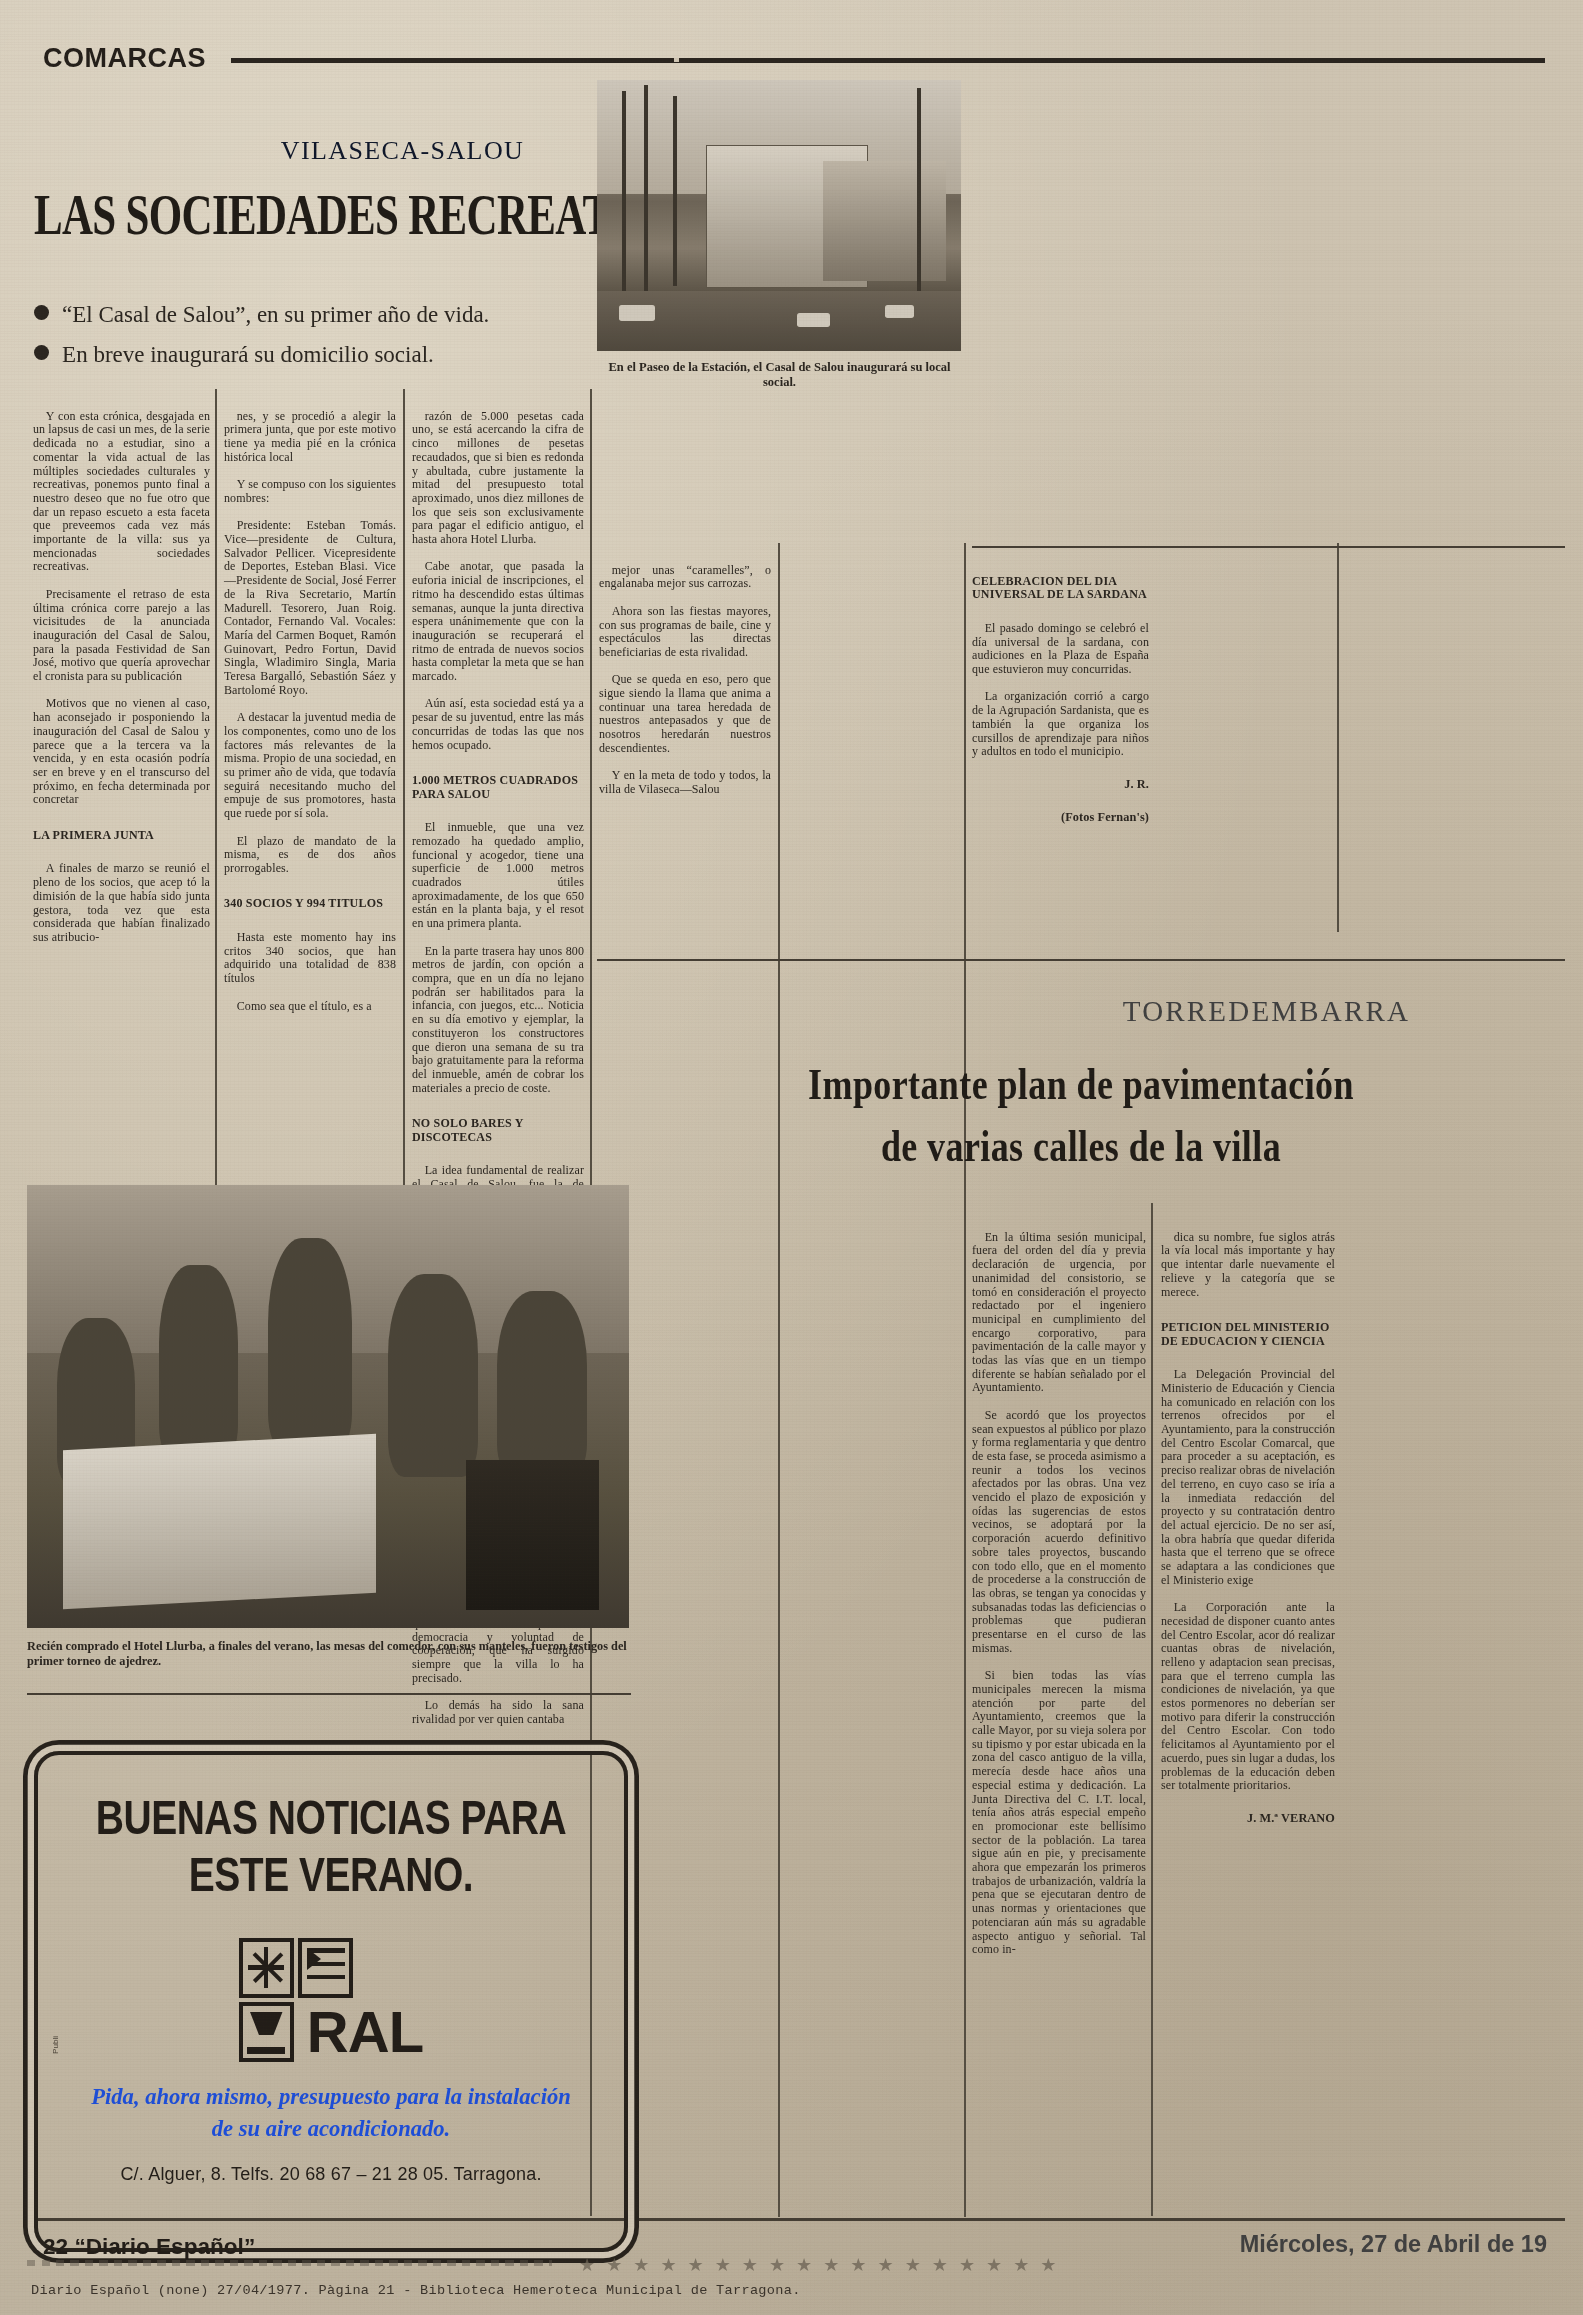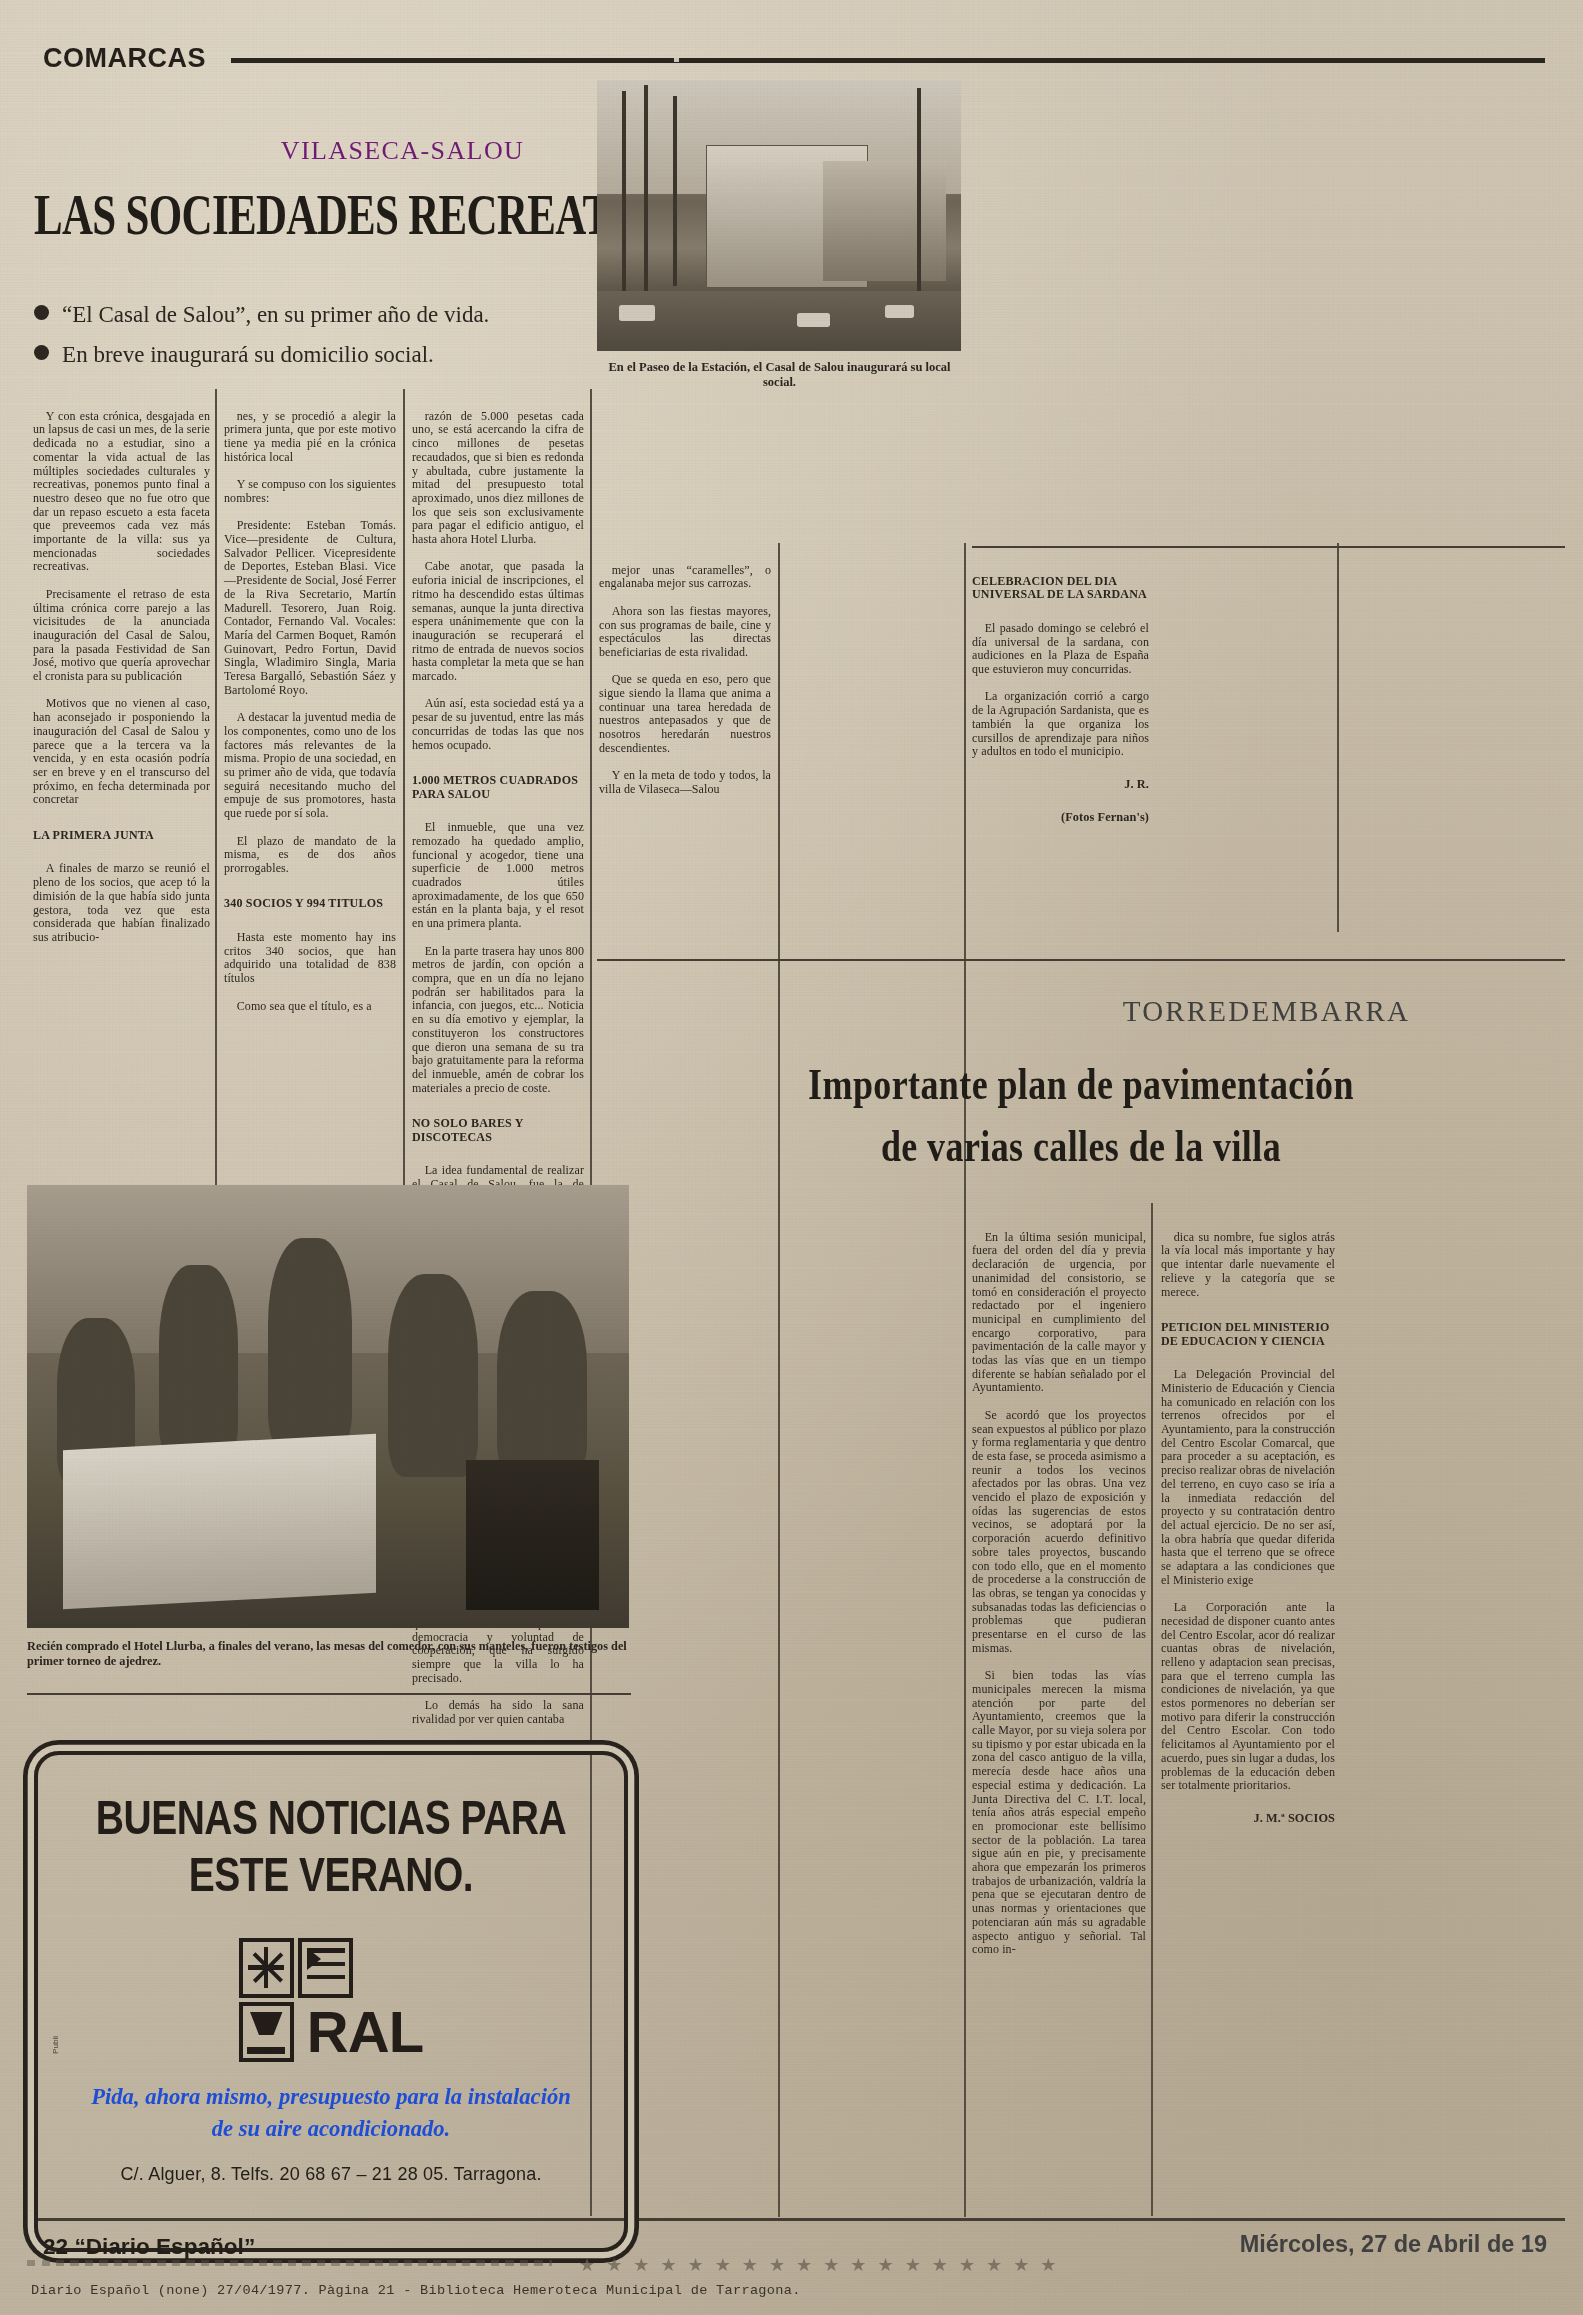--- a/index.html
+++ b/index.html
@@ -50,21 +50,21 @@
   #comarcas-rule{
     position:absolute;left:188px;top:14.5px;right:0;height:5.4px;background:#2a251f;
   }
   #comarcas-rule:after{
     content:"";position:absolute;left:443px;top:0.9px;width:4.5px;height:3.6px;background:#cfc5b3;
   }
 
   
   #kicker{
     position:absolute;left:208px;top:136px;width:389px;text-align:center;
-    font-size:26px;letter-spacing:1.4px;color:#701a75;
+    font-size:26px;letter-spacing:1.4px;color:#0f172a;
   }
   #main-headline{
     position:absolute;left:34px;top:185px;width:570px;
     font-family:"Liberation Serif", serif;
     font-weight:bold;font-size:43px;line-height:45px;
     letter-spacing:-0.7px;
     transform:scaleY(1.32);transform-origin:left top;
     color:#201c17;white-space:nowrap;
   }
   .bullet-line{
@@ -391,21 +391,21 @@
   <p>En la última sesión municipal, fuera del orden del día y previa declaración de urgencia, por unanimidad del consistorio, se tomó en consideración el proyecto redactado por el ingeniero municipal en cumplimiento del encargo corporativo, para pavimentación de la calle mayor y todas las vías que en un tiempo diferente se habían señalado por el Ayuntamiento.</p>
   <p>Se acordó que los proyectos sean expuestos al público por plazo y forma reglamentaria y que dentro de esta fase, se proceda asimismo a reunir a todos los vecinos afectados por las obras. Una vez vencido el plazo de exposición y oídas las sugerencias de estos vecinos, se adoptará por la corporación acuerdo definitivo sobre tales proyectos, buscando con todo ello, que en el momento de procederse a la construcción de las obras, se tengan ya conocidas y subsanadas todas las deficiencias o problemas que pudieran presentarse en el curso de las mismas.</p>
   <p>Si bien todas las vías municipales merecen la misma atención por parte del Ayuntamiento, creemos que la calle Mayor, por su vieja solera por su tipismo y por estar ubicada en la zona del casco antiguo de la villa, merecía desde hace años una especial estima y dedicación. La Junta Directiva del C. I.T. local, tenía años atrás especial empeño en promocionar este bellísimo sector de la población. La tarea sigue aún en pie, y precisamente ahora que empezarán los primeros trabajos de urbanización, valdría la pena que se ejecutaran dentro de unas normas y orientaciones que potenciaran aún más su agradable aspecto antiguo y señorial. Tal como in-</p>
 </div>
 
 <div class="col" style="position:absolute;left:1161px;top:1217px;width:174px;">
   <p>dica su nombre, fue siglos atrás la vía local más importante y hay que intentar darle nuevamente el relieve y la categoría que se merece.</p>
   <div class="sub">PETICION DEL MINISTERIO DE EDUCACION Y CIENCIA</div>
   <p>La Delegación Provincial del Ministerio de Educación y Ciencia ha comunicado en relación con los terrenos ofrecidos por el Ayuntamiento, para la construcción del Centro Escolar Comarcal, que para proceder a su aceptación, es preciso realizar obras de nivelación del terreno, en cuyo caso se iría a la inmediata redacción del proyecto y su contratación dentro del actual ejercicio. De no ser así, la obra habría que quedar diferida hasta que el terreno que se ofrece se adaptara a las condiciones que el Ministerio exige</p>
   <p>La Corporación ante la necesidad de disponer cuanto antes del Centro Escolar, acor dó realizar cuantas obras de nivelación, relleno y adaptacion sean precisas, para que el terreno cumpla las condiciones de nivelación, ya que estos pormenores no deberían ser motivo para diferir la construcción del Centro Escolar. Con todo felicitamos al Ayuntamiento por el acuerdo, pues sin lugar a dudas, los problemas de la educación deben ser totalmente prioritarios.</p>
-  <div class="sig">J. M.ª SOCIOS</div>
+  <div class="sig">J. M.ª VERANO</div>
 </div>
 
 <div id="folio">22 “Diario Español”</div>
 <div id="dateline">Miércoles, 27 de Abril de 19</div>
 <div id="stars">★★★★★★★★★★★★★★★★★★</div>
 <div id="footer-smudge"></div>
 <div id="archive-footer">Diario Español (none) 27/04/1977. Pàgina 21  -  Biblioteca Hemeroteca Municipal de Tarragona.</div>
 
 <div class="grain"></div>
 

